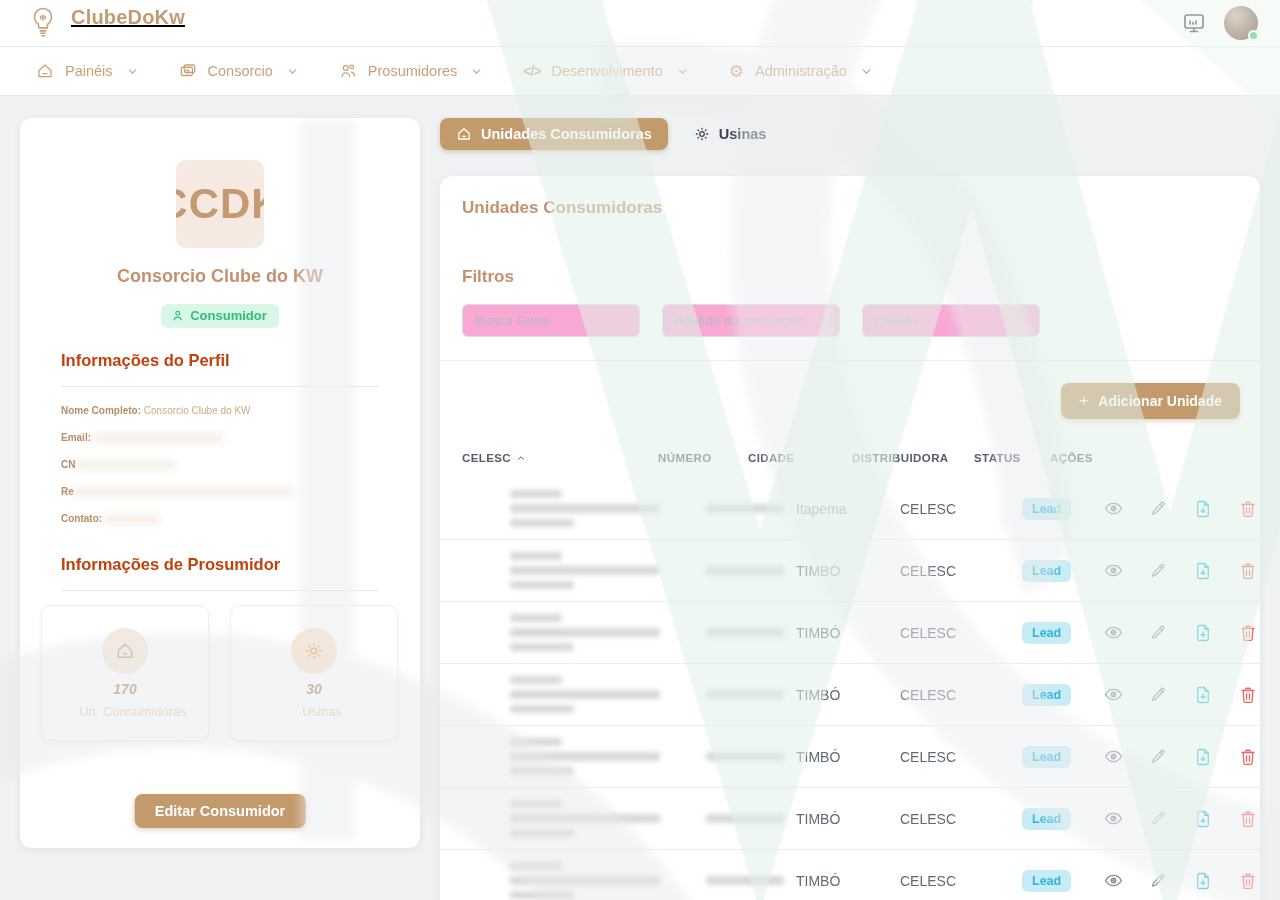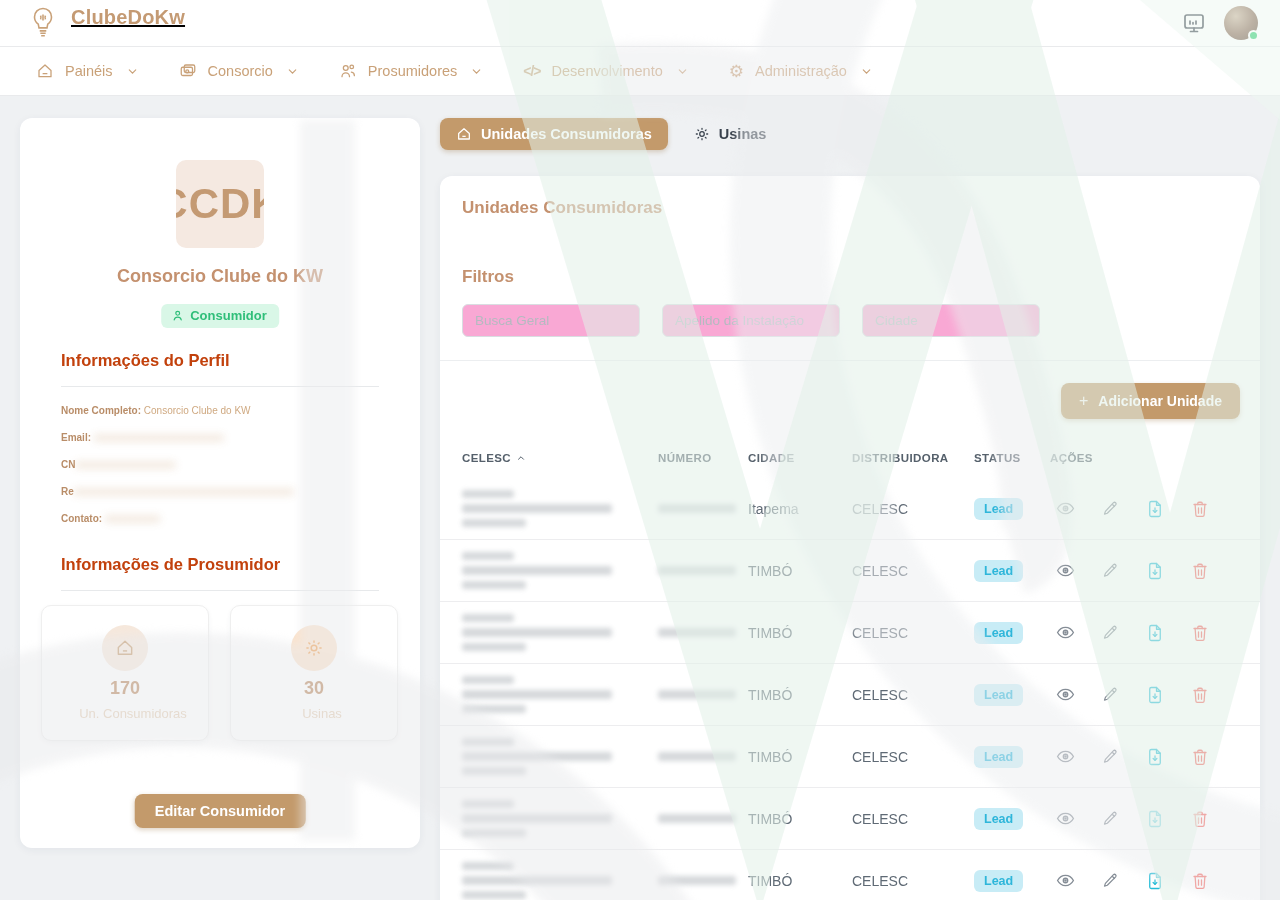--- a/index.html
+++ b/index.html
@@ -47,21 +47,21 @@
   .pfield { position:absolute; left:41px; width:330px; font-size:10px; color:#bc8f69; white-space:nowrap; }
   .pfield b { font-weight:bold; color:#b98d68; }
   .pfield .val { color:#cfa981; }
   .redacted { filter:blur(4px); opacity:.85; }
   .stat-card { position:absolute; top:487px; width:168px; height:136px; background:#fff; border:1px solid #efefef;
                border-radius:10px; box-shadow:0 2px 5px rgba(40,50,80,.05); display:flex; flex-direction:column;
                align-items:center; justify-content:center; gap:7px; }
   .stat-1 { left:21px; } .stat-2 { left:210px; }
   .stat-circle { width:46px; height:46px; border-radius:50%; display:flex; align-items:center; justify-content:center; }
   .stat-1 .stat-circle { background:#f6e8dc; } .stat-2 .stat-circle { background:#fbe3cd; }
-  .stat-value { font-size:18px; font-weight:bold; color:#b9895f; }
+  .stat-value { font-size:14px; font-weight:bold; color:#b9895f;font-style:italic; }
   .stat-label { font-size:13px; color:#e3cdb4;margin-left:16px; }
   .edit-btn { position:absolute; left:50%; transform:translateX(-50%); top:676px; background:#c39a6b; color:#fff;
               font-size:14.5px; font-weight:bold; border:none; border-radius:8px; padding:9px 20px;
               cursor:pointer; box-shadow:0 2px 5px rgba(150,110,60,.3); font-family:inherit; }
 
   
   .tabs { position:absolute; left:440px; top:118px; display:flex; align-items:center; gap:24px; z-index:20; }
   .tab { display:flex; align-items:center; gap:9px; font-size:14.5px; cursor:pointer; }
   .tab.active { background:#c39a6b; color:#fff; font-weight:bold; border-radius:8px; padding:8px 16px;
                 box-shadow:0 2px 5px rgba(150,110,60,.3); }
@@ -82,21 +82,21 @@
              cursor:pointer; box-shadow:0 2px 5px rgba(150,110,60,.3); font-family:inherit; }
   .add-btn .plus { font-weight:normal; font-size:16px; opacity:.9; }
 
   .thead, .trow { display:grid; grid-template-columns:196px 90px 104px 122px 76px 1fr; padding:0 22px;
                   align-items:center; }
   .thead { position:absolute; top:262px; left:0; width:820px; height:40px; }
   .thead .th { font-size:11.5px; font-weight:bold; color:#55606b; letter-spacing:.4px;
                display:flex; align-items:center; gap:5px; }
   .tbody { position:absolute; top:302px; left:0; width:820px; }
   .trow { height:62px; border-bottom:1px solid #ededef; }
-  .cell { font-size:14px; color:#5f6a75; }
+  .cell { font-size:14px; color:#5f6a75;margin-left:48px; }
   .bar { background:#c4c8cc; border-radius:3px; filter:blur(2.5px); opacity:.7; height:8px; }
   .apelido-bars { display:flex; flex-direction:column; gap:6px; }
   .b1 { width:52px; } .b2 { width:150px; height:9px; } .b3 { width:64px; }
   .bn { width:78px; height:9px; }
   .lead-badge { background:#c8ecf6; color:#2eb6da; font-size:12.5px; font-weight:bold;
                 padding:4px 10px; border-radius:6px; display:inline-block; }
   .acoes-cell { display:flex; align-items:center; gap:27px; padding-left:6px; }
   .icon-btn { background:none; border:none; cursor:pointer; padding:0; display:flex; align-items:center; }
 
   

